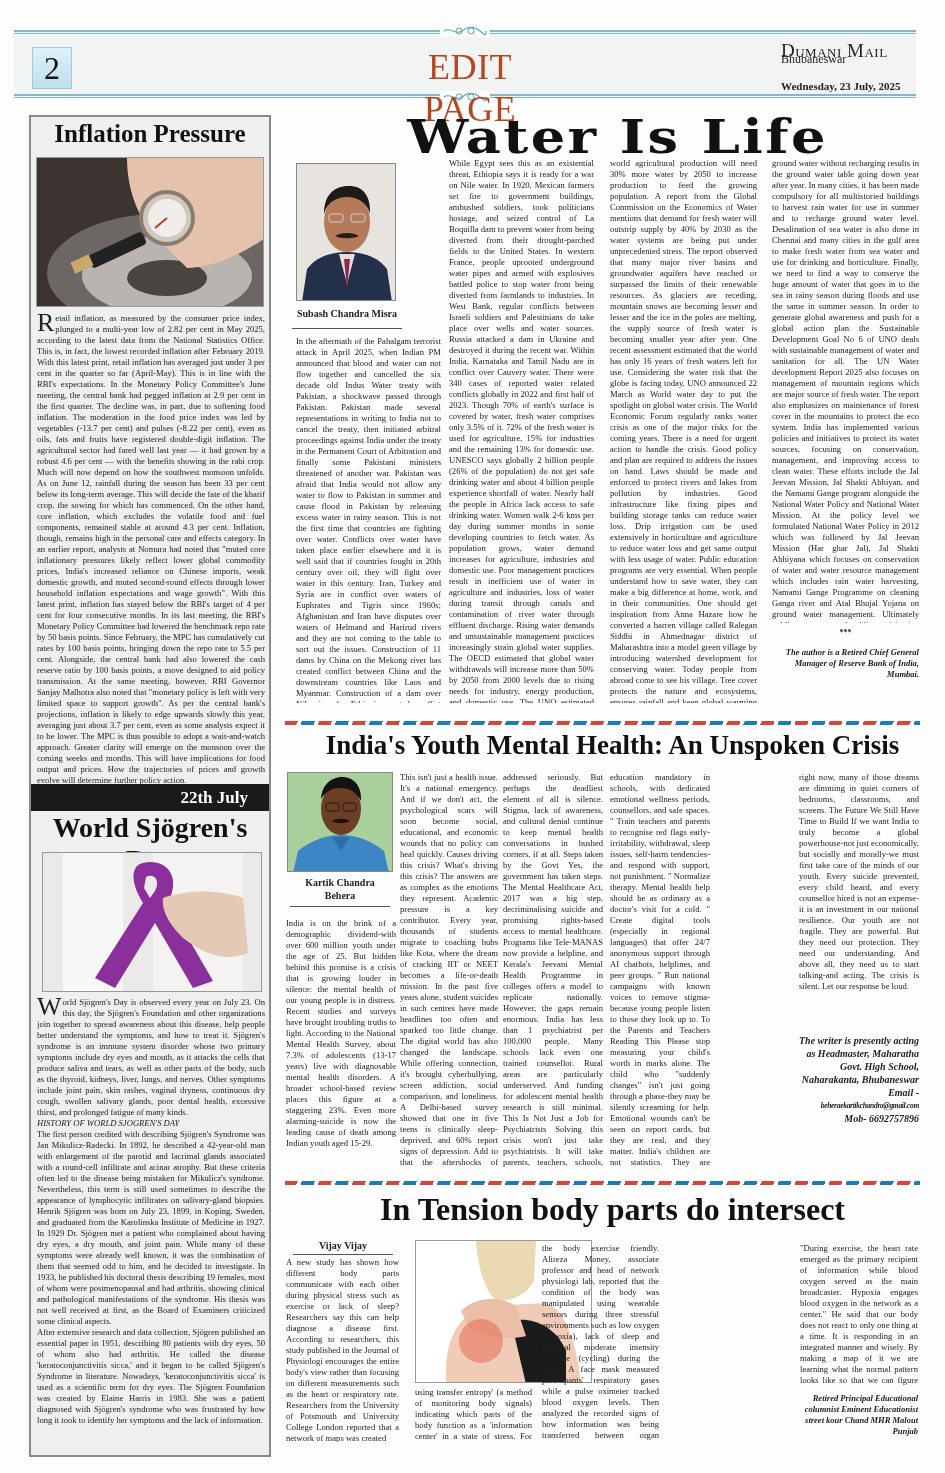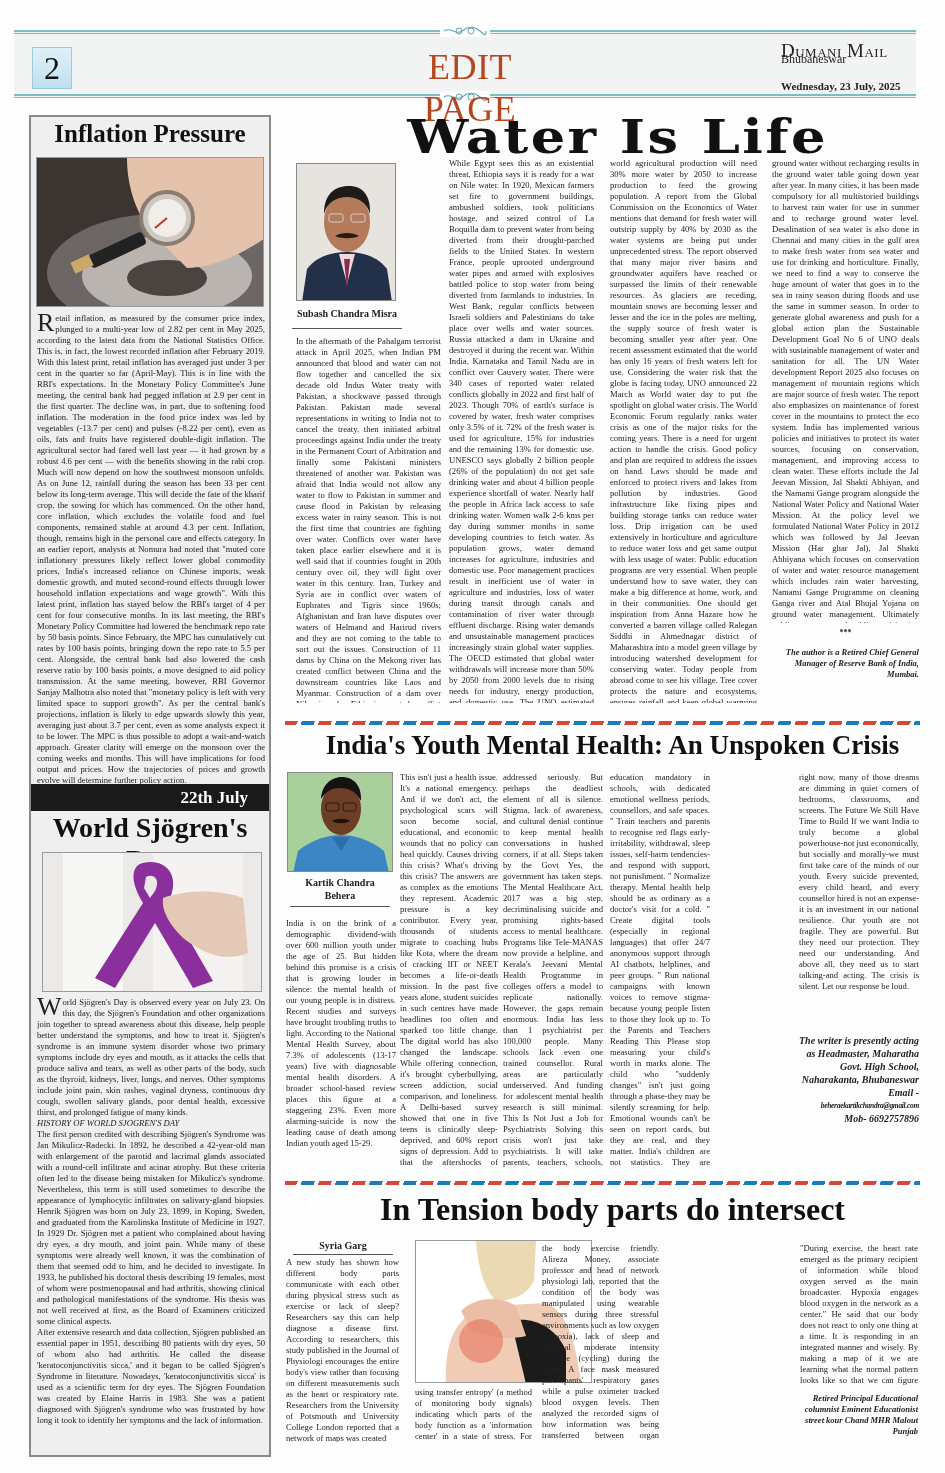--- a/index.html
+++ b/index.html
@@ -158,21 +158,21 @@
 <div class="col" style="left:799px; top:772px; width:120px; height:240px;">right now, many of those dreams are dimming in quiet corners of bedrooms, classrooms, and screens. The Future We Still Have Time to Build If we want India to truly become a global powerhouse-not just economically, but socially and morally-we must first take care of the minds of our youth. Every suicide prevented, every child heard, and every counsellor hired is not an expense-it is an investment in our national resilience. Our youth are not fragile. They are powerful. But they need our protection. They need our understanding. And above all, they need us to start talking-and acting. The crisis is silent. Let our response be loud.</div>
 <div class="credit" style="left:795px; top:1034px; width:124px; font-size:10px; line-height:13px;">
   <div>The writer is presently acting as Headmaster, Maharatha Govt. High School, Naharakanta, Bhubaneswar</div>
   <div>Email -</div>
   <div style="font-size:7.5px; letter-spacing:-0.3px;">beheraekartikchandra@gmail.com</div>
   <div>Mob- 6692757896</div>
 </div>
 
 <div class="airmail" style="left:285px; top:1181px; width:635px;"></div>
 <div class="headline" style="left:280px; top:1191px; width:665px; font-size:32px;">In Tension body parts do intersect</div>
-<div class="author-name" style="left:293px; top:1240px; width:100px; font-size:10px; padding-bottom:3px;">Syria Garg</div>
+<div class="author-name" style="left:293px; top:1240px; width:100px; font-size:10px; padding-bottom:3px;">Vijay Vijay</div>
 <div class="col" style="left:286px; top:1257px; width:113px; height:185px;">A new study has shown how different body parts communicate with each other during physical stress such as exercise or lack of sleep? Researchers say this can help diagnose a disease first. According to researchers, this study published in the Journal of Physiologi encourages the entire body's view rather than focusing on different measurements such as the heart or respiratory rate. Researchers from the University of Potsmouth and University College London reported that a network of maps was created</div>
 <div class="photo-box" style="left:415px; top:1240px; width:177px; height:143px; background:#fff; border-color:#999;">
   <svg width="177" height="143" viewBox="0 0 177 143">
     <rect width="177" height="143" fill="#ffffff"></rect>
     <path d="M60 0 L120 0 L118 40 C110 55 95 60 80 60 C70 50 62 30 60 0 Z" fill="#ead9b2"></path>
     <path d="M30 143 C28 100 40 75 70 65 L130 62 C150 70 160 100 165 143 Z" fill="#f0cbb6"></path>
     <path d="M95 80 C115 75 140 85 150 110 L150 143 L110 143 Z" fill="#1b1b1b"></path>
     <path d="M45 70 C60 55 85 55 100 65 L110 95 C90 100 70 95 55 90 Z" fill="#ebbfa7"></path>
     <circle cx="65" cy="100" r="22" fill="#e5573f" opacity="0.45"></circle>
   </svg>

